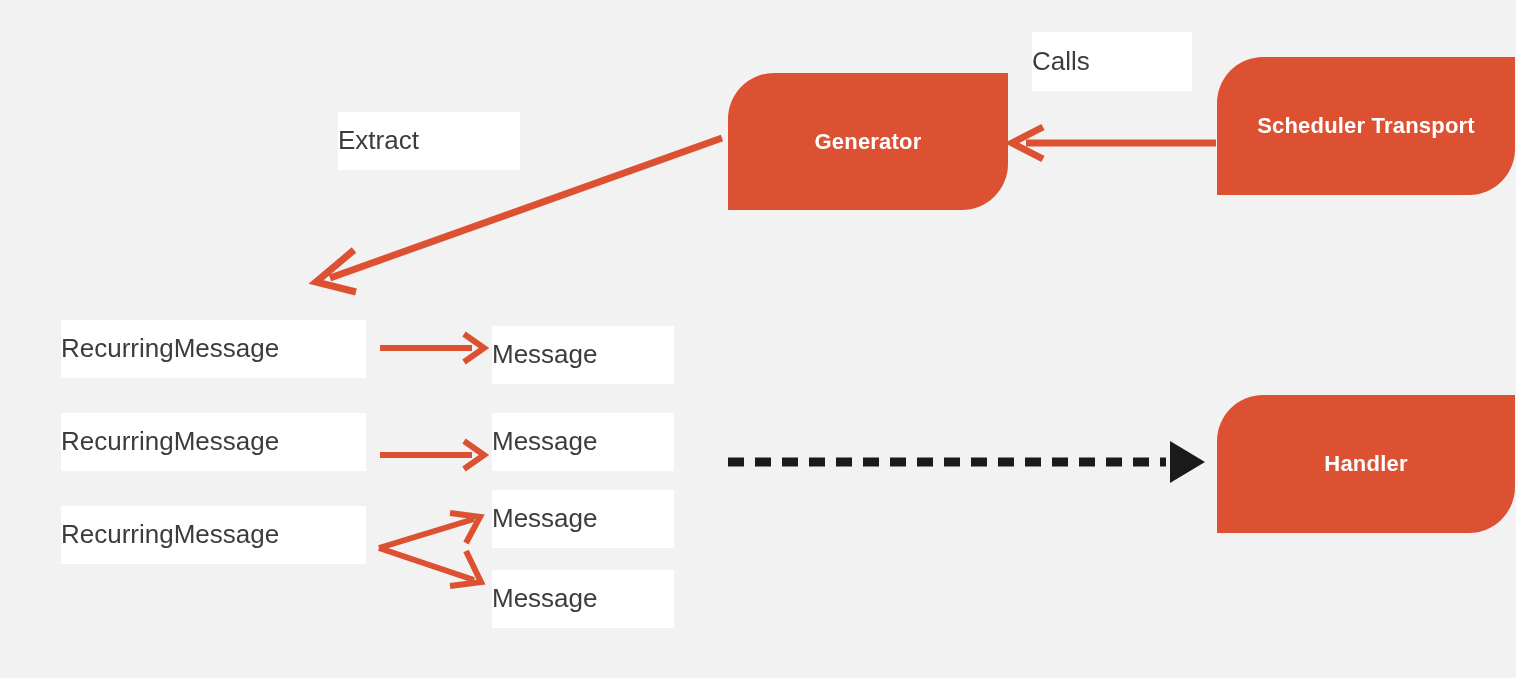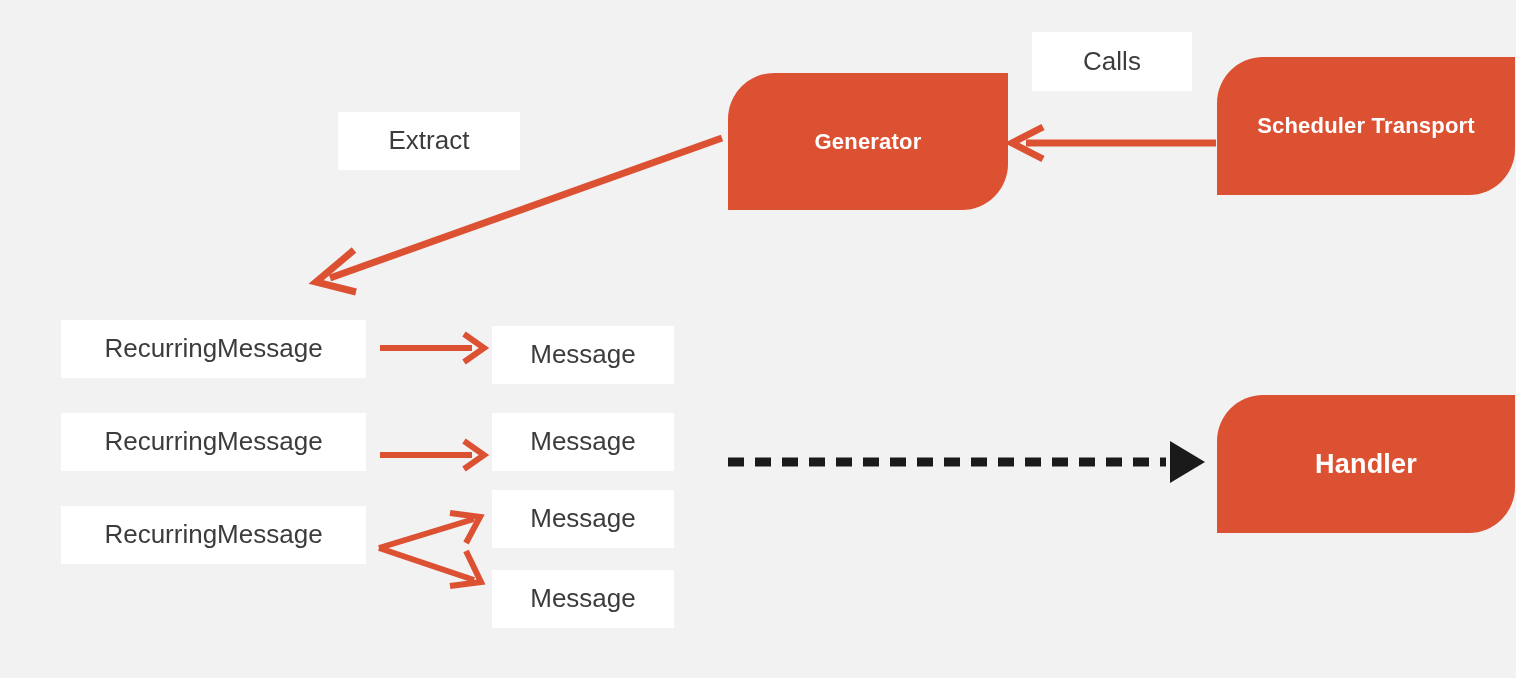--- a/index.html
+++ b/index.html
@@ -48,30 +48,30 @@
     height: 138px;
     border-radius: 46px 0 46px 0;
     font-size: 22px;
   }
   .node-handler {
     left: 1217px;
     top: 395px;
     width: 298px;
     height: 138px;
     border-radius: 46px 0 46px 0;
-    font-size: 27px;
+    font-size: 22px;
   }
   
   .box {
     position: absolute;
     background: #ffffff;
     color: #3c3c3c;
     display: flex;
     align-items: center;
-    justify-content: center;
+    justify-content: flex-start;
     box-sizing: border-box;
     font-size: 26px;
     line-height: 1.22;
     text-align: center;
   }
   .label-calls   { left: 1032px; top: 32px;  width: 160px; height: 59px; }
   .label-extract { left: 338px;  top: 112px; width: 182px; height: 58px; }
   .label-tohandler {
     left: 758px; top: 500px; width: 374px; height: 90px;
     padding: 0 14px;

